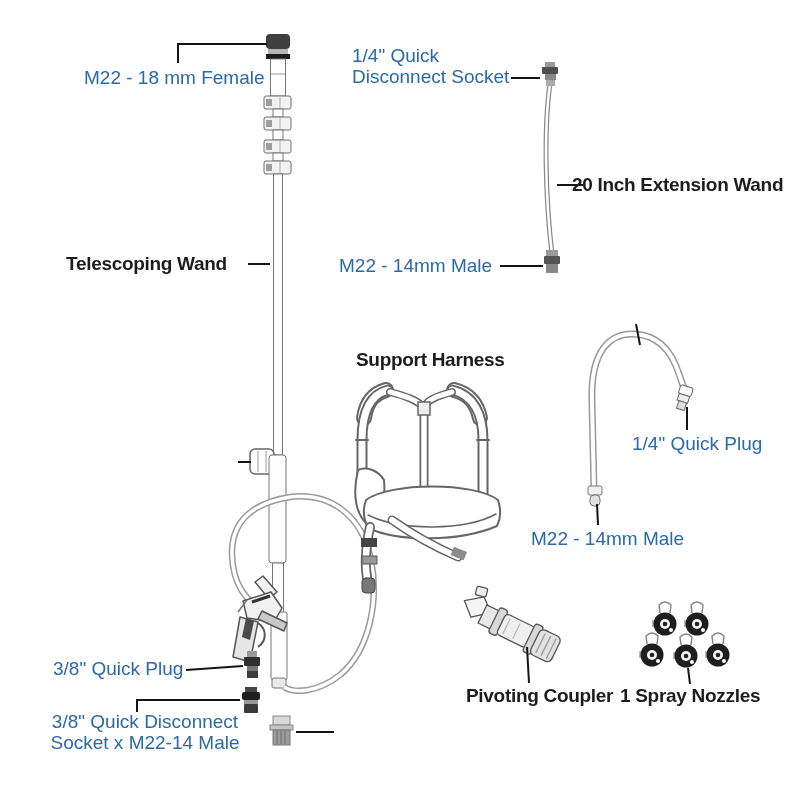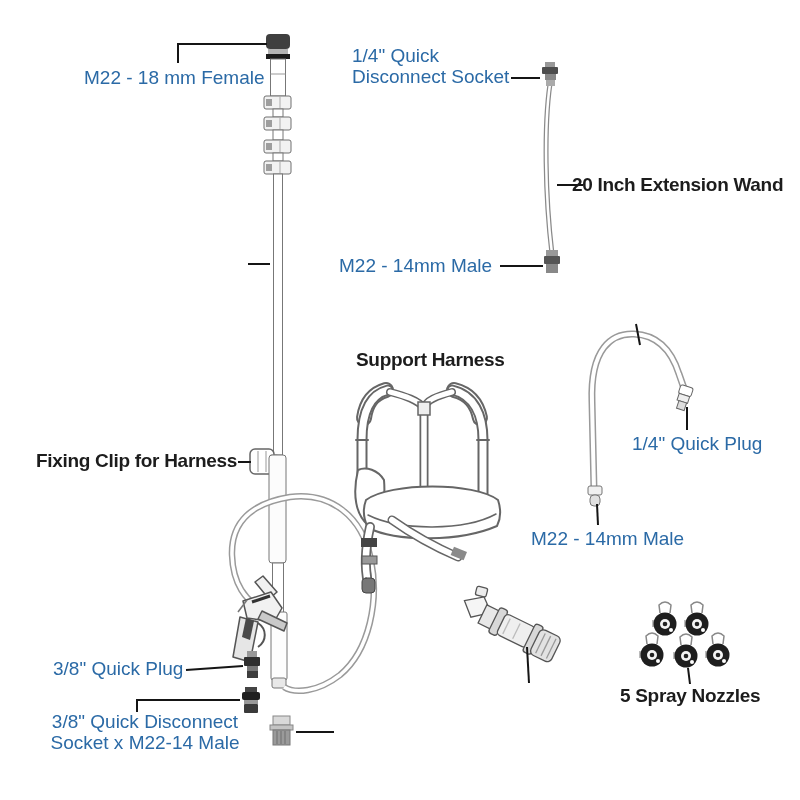--- a/index.html
+++ b/index.html
@@ -247,19 +247,20 @@
 </svg>
 
 <div class="lbl blue" style="left:84px;top:67px;">M22 - 18 mm Female</div>
 <div class="lbl blue" style="left:352px;top:45px;">1/4" Quick
 Disconnect Socket</div>
 <div class="lbl black" style="left:572px;top:174px;">20 Inch Extension Wand</div>
 <div class="lbl blue" style="left:339px;top:255px;">M22 - 14mm Male</div>
 <div class="lbl blue" style="left:632px;top:433px;">1/4" Quick Plug</div>
 <div class="lbl blue" style="left:531px;top:528px;">M22 - 14mm Male</div>
 <div class="lbl black" style="left:356px;top:349px;text-align:center;">Support Harness</div>
-<div class="lbl black" style="left:36px;top:450px;">Fixing Clip for Harness</div>
+<div class="lbl black" style="left:66px;top:253px;">Telescoping Wand</div>
 <div class="lbl blue" style="left:53px;top:658px;">3/8" Quick Plug</div>
 <div class="lbl blue center" style="left:40px;top:711px;width:210px;">3/8" Quick Disconnect
 Socket x M22-14 Male</div>
-<div class="lbl black" style="left:620px;top:685px;">5 Spray Nozzles</div>
+<div class="lbl black" style="left:466px;top:685px;">Pivoting Coupler</div>
+<div class="lbl black" style="left:620px;top:685px;">1 Spray Nozzles</div>
 
 </div>
 
 </body></html>

